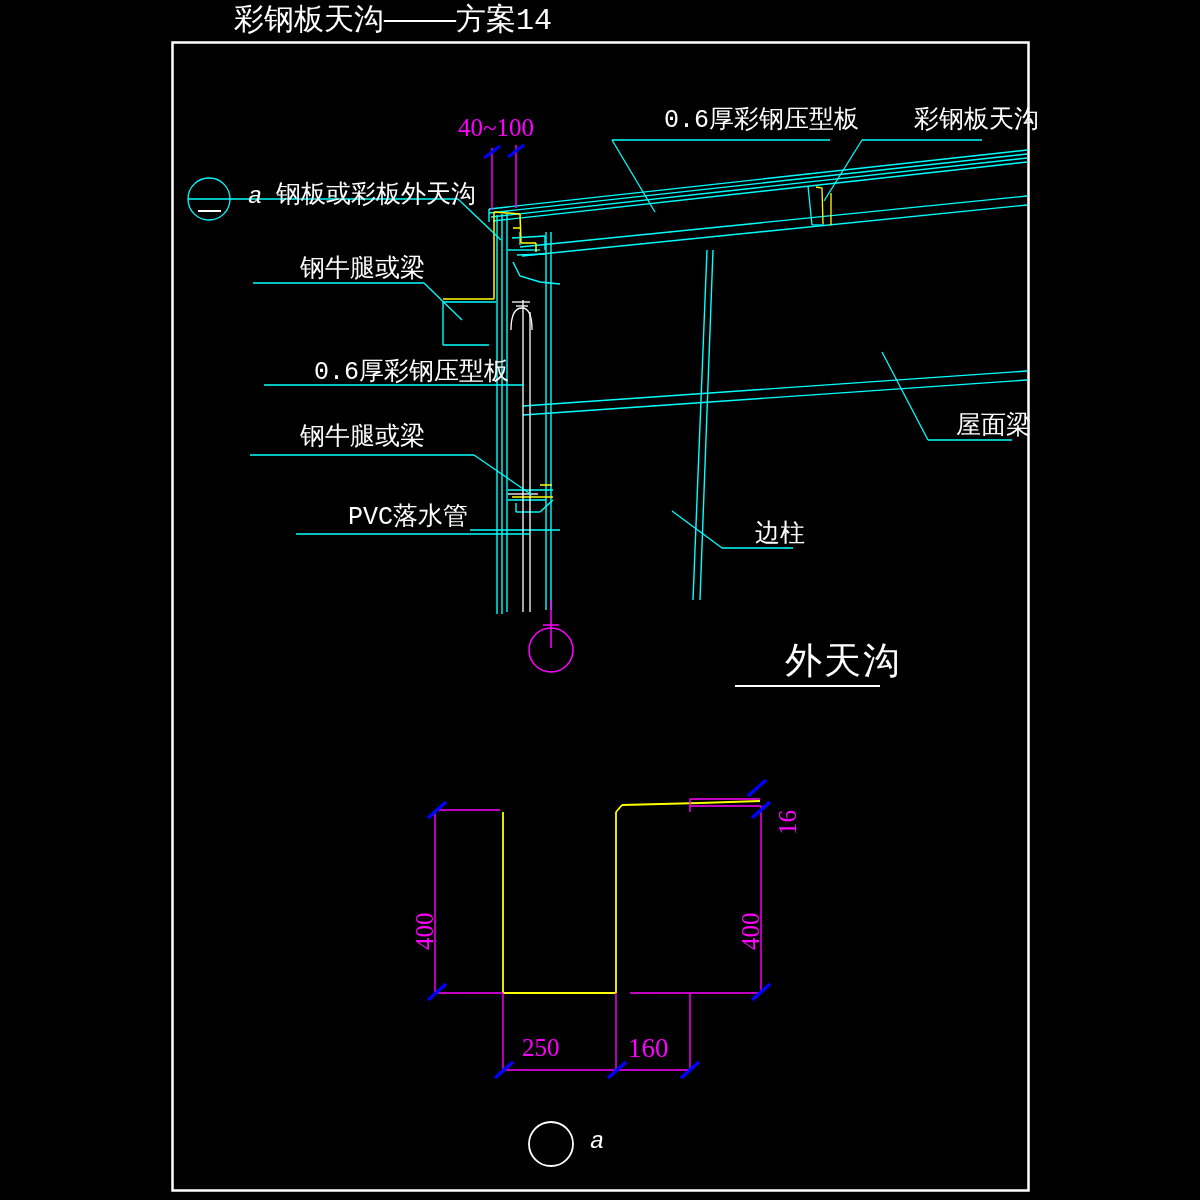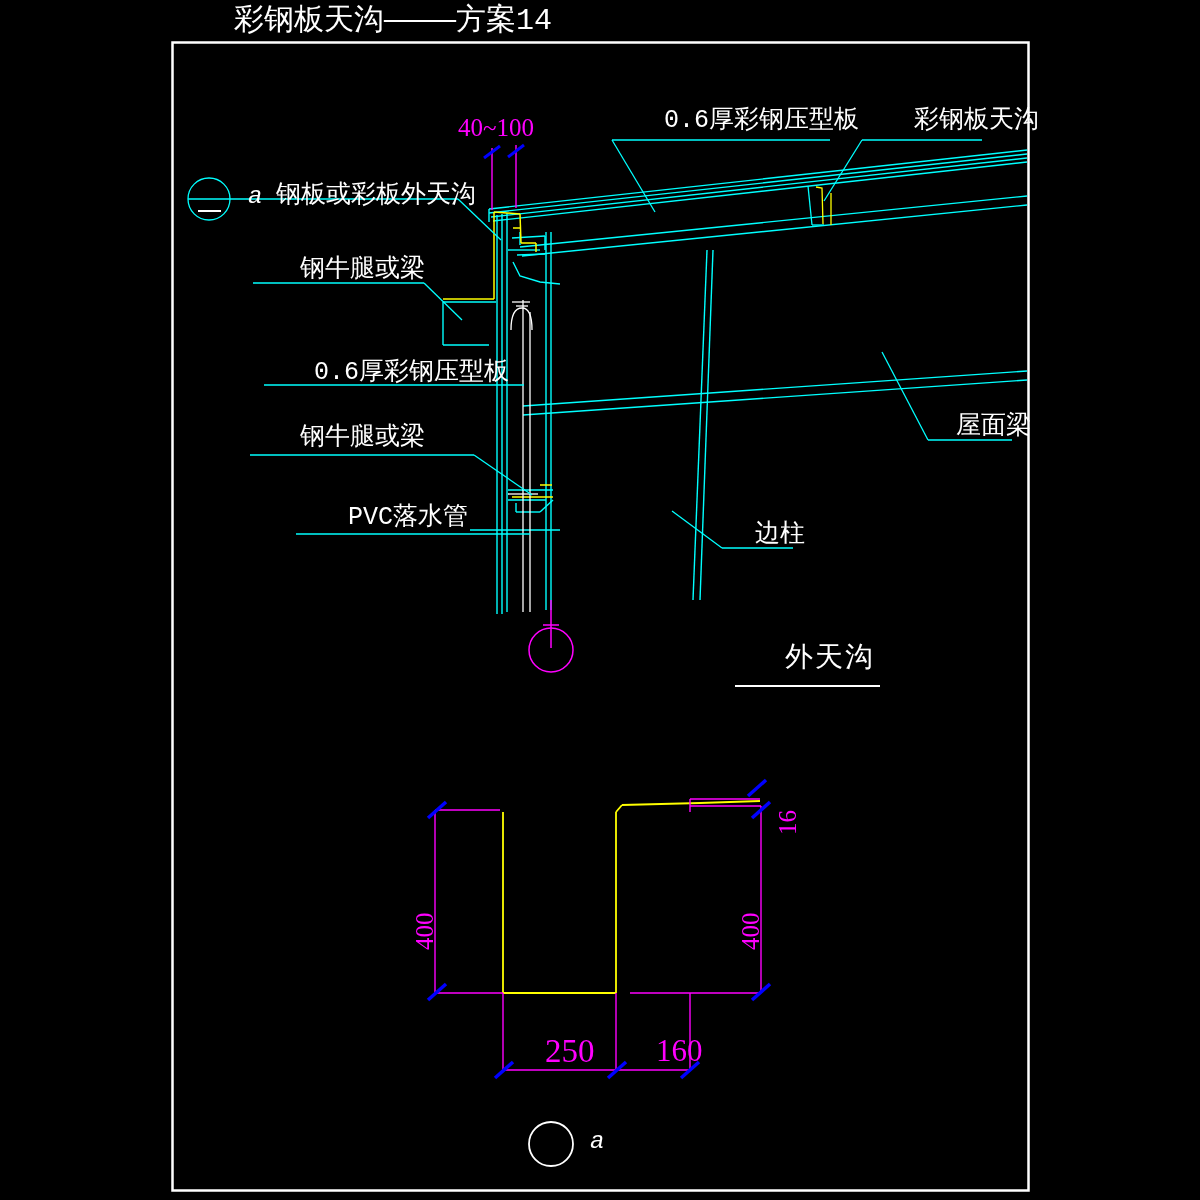--- a/index.html
+++ b/index.html
@@ -42,21 +42,21 @@
     line-height: 1;
   }
   .title-text {
     font-size: 30px;
     letter-spacing: 0px;
   }
   .label-text {
     font-size: 25px;
   }
   .section-title {
-    font-size: 28px;
+    font-size: 37px;
     letter-spacing: 2px;
   }
   .marker-letter {
     font-size: 24px;
     font-style: italic;
   }
   .rot90 {
     transform: rotate(-90deg);
     transform-origin: left top;
   }
@@ -279,19 +279,19 @@
   <div class="cad-text section-title" style="left:737px; top:645px;">外天沟</div>
 
   <div class="dim-text" style="left:458px; top:115px; font-size:25px;">40~100</div>
 
   <div class="dim-text rot90" style="left:412px; top:950px; font-size:25px;">400</div>
 
   <div class="dim-text rot90" style="left:738px; top:950px; font-size:25px;">400</div>
 
   <div class="dim-text rot90" style="left:775px; top:835px; font-size:25px;">16</div>
 
-  <div class="dim-text" style="left:545px; top:1035px; font-size:33px;">250</div>
-
-  <div class="dim-text" style="left:628px; top:1035px; font-size:31px;margin-left:28px;">160</div>
+  <div class="dim-text" style="left:522px; top:1035px; font-size:25px;">250</div>
+
+  <div class="dim-text" style="left:628px; top:1035px; font-size:27px;">160</div>
 
   <div class="cad-text marker-letter" style="left:542px; top:1130px;">a</div>
 
 </div>
 
 </body></html>

